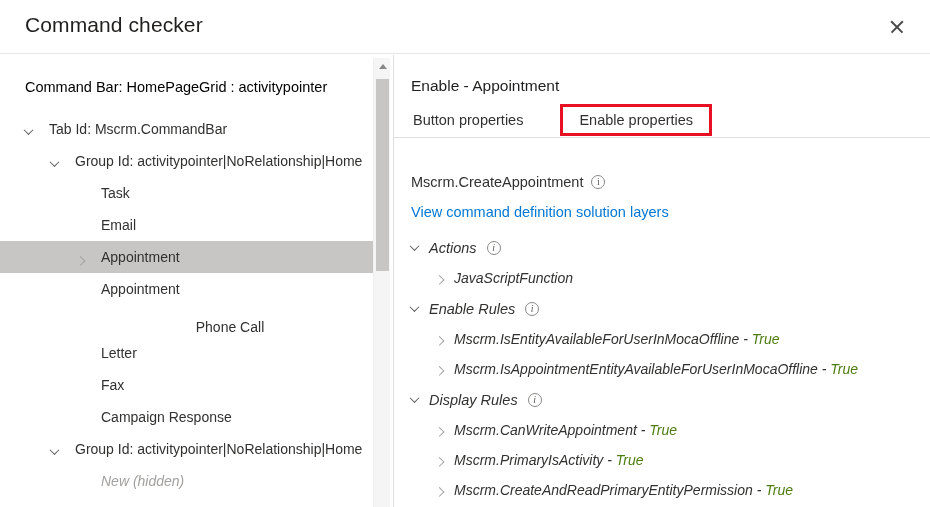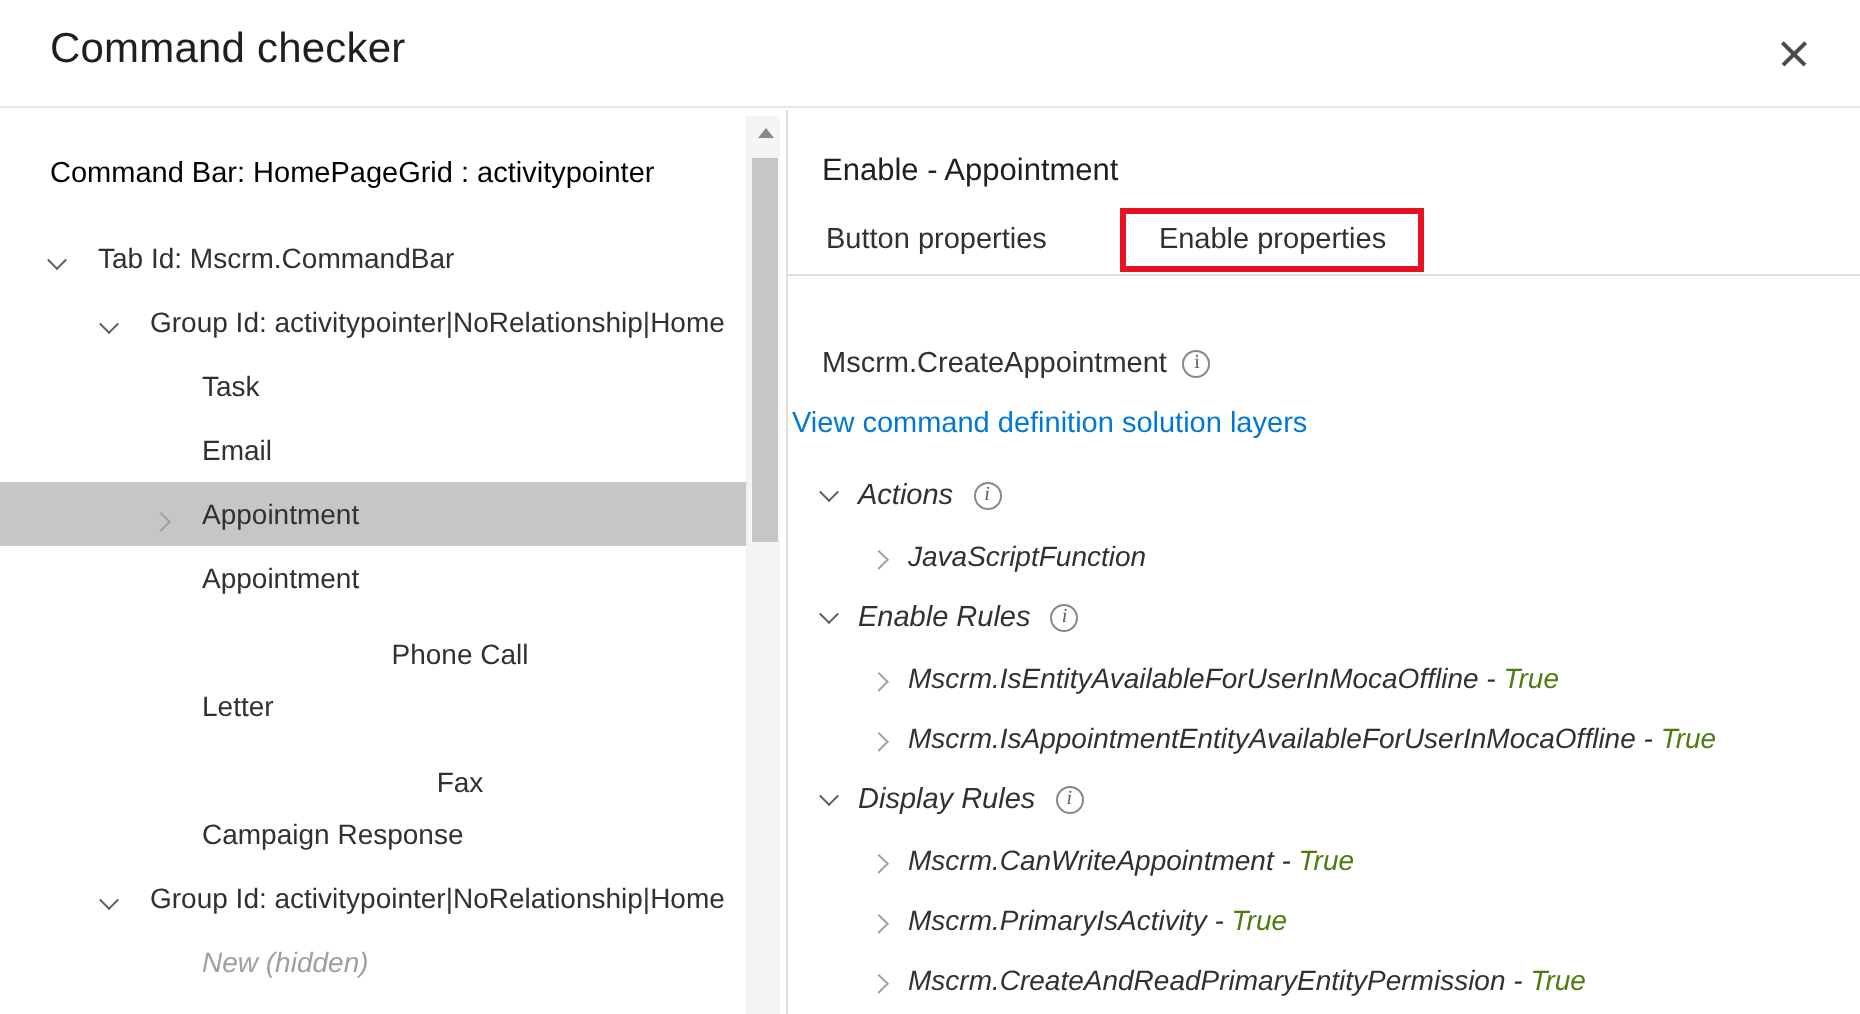--- a/index.html
+++ b/index.html
@@ -218,21 +218,21 @@
     position: absolute;
     left: 0; right: 0; top: -2px;
     text-align: center;
     font-size: 10px;
     line-height: 16px;
     color: #605e5c;
     font-family: "Liberation Serif", serif;
   }
   .solution-link {
     position: absolute;
-    left: 2px; top: 66px;
+    left: 17px; top: 66px;
     font-size: 14.5px;
     color: #0078d4;
     text-decoration: none;
     cursor: pointer;
     white-space: nowrap;
   }
 
   .sections {
     position: absolute;
     left: 0; top: 94px;
@@ -310,21 +310,21 @@
           <span class="tree-label">Appointment</span>
         </div>
         <div class="tree-row" style="padding-left: 77px; flex-direction: column;">
           <span class="twisty"></span>
           <span class="tree-label">Phone Call</span>
         </div>
         <div class="tree-row" style="padding-left: 77px;">
           <span class="twisty"></span>
           <span class="tree-label">Letter</span>
         </div>
-        <div class="tree-row" style="padding-left: 77px; flex-direction: column;">
+        <div class="tree-row" style="padding-left: 77px;">
           <span class="twisty"></span>
           <span class="tree-label">Fax</span>
         </div>
         <div class="tree-row" style="padding-left: 77px; text-align: center;">
           <span class="twisty"></span>
           <span class="tree-label">Campaign Response</span>
         </div>
         <div class="tree-row" style="padding-left: 51px;">
           <span class="twisty"><span class="chev down"></span></span>
           <span class="tree-label">Group Id: activitypointer|NoRelationship|Home</span>

